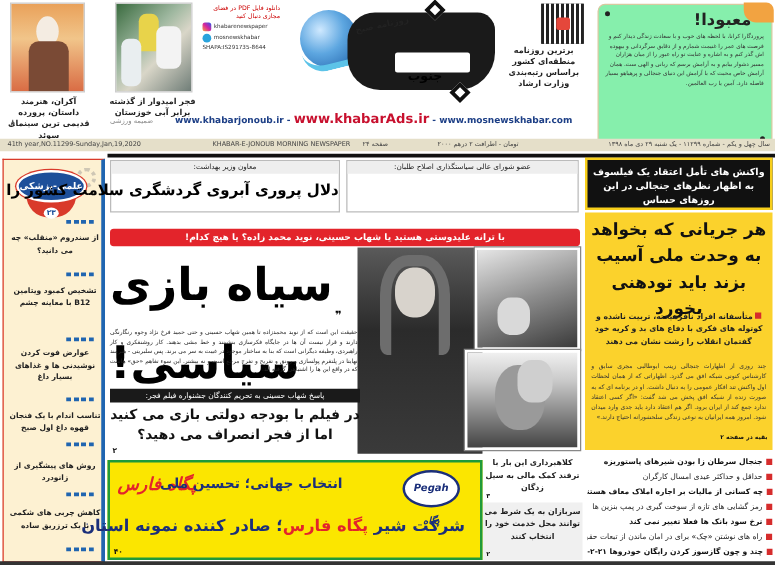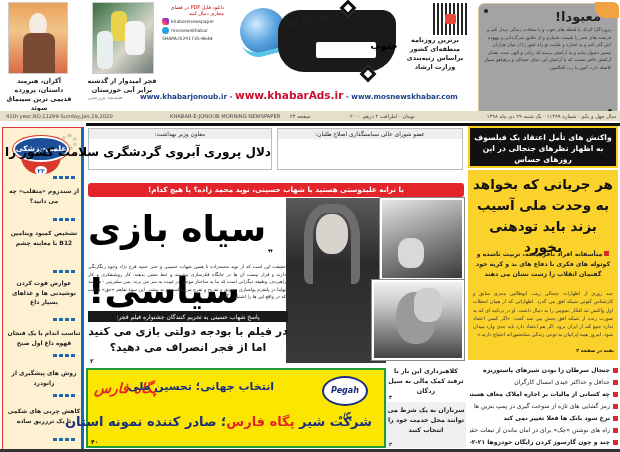--- a/index.html
+++ b/index.html
@@ -24,28 +24,28 @@
 .social .ig{width:7px;height:7px;border-radius:2px;background:linear-gradient(45deg,#f9a23c,#d6249f,#285aeb);}
 .social .tg{width:7px;height:7px;border-radius:50%;background:#2aa3dc;}
 .social .red{color:#c00;font-size:5px;}
 
 .logo{left:222px;top:2px;width:176px;height:84px;}
 .globe{position:absolute;left:18px;top:6px;width:46px;height:46px;border-radius:50%;background:radial-gradient(circle at 35% 35%,#cfe9ff 0%,#5da6e0 45%,#1c5fa8 100%);}
 .swoosh{position:absolute;left:20px;top:30px;width:92px;height:18px;border-radius:0 0 40px 40px;border-bottom:5px solid #5cc3e8;transform:rotate(-14deg);}
 .logo-sub{position:absolute;left:62px;top:14px;font-size:7px;font-weight:bold;color:#222;transform:rotate(-12deg);}
 .logo-main{position:absolute;left:56px;top:8px;width:118px;height:62px;background:#1a1a1a;border-radius:22px 14px 30px 26px;}
 .logo-bar{position:absolute;left:94px;top:40px;width:60px;height:16px;background:#fff;border-radius:2px;}
-.logo-jonoub{position:absolute;left:94px;top:36px;width:48px;height:16px;font-size:10px;font-weight:bold;color:#000;text-align:center;line-height:16px;margin-left:44px;}
+.logo-jonoub{position:absolute;left:94px;top:52px;width:48px;height:16px;font-size:10px;font-weight:bold;color:#000;text-align:center;line-height:16px;}
 .diamond{position:absolute;width:12px;height:12px;border:3px solid #111;background:#fff;transform:rotate(45deg);}
 
 .qr{left:433px;top:3px;width:34px;height:32px;background:repeating-linear-gradient(90deg,#222 0 2px,#fff 2px 4px),#222;}
 .qr-inner{position:absolute;left:12px;top:11px;width:11px;height:10px;background:#e5473b;border-radius:2px;}
 .rank{left:402px;top:36px;width:66px;font-size:6.5px;font-weight:bold;line-height:9px;color:#222;}
 
-.editorial{left:478px;top:3px;width:140px;height:116px;background:#a3a3a3;border:1px solid #d8c9a0;border-radius:6px;}
+.editorial{left:478px;top:3px;width:140px;height:116px;background:#86efac;border:1px solid #d8c9a0;border-radius:6px;}
 .editorial-tab{position:absolute;right:-2px;top:-2px;width:24px;height:16px;background:#f2a341;border-radius:0 6px 0 10px;}
 .editorial-title{position:absolute;right:16px;top:5px;font-size:13px;font-weight:bold;color:#222;}
 .editorial-body{position:absolute;right:6px;top:22px;width:128px;font-size:4.6px;line-height:7.5px;color:#333;}
 .edit-dot{position:absolute;width:4px;height:4px;background:#222;border-radius:50%;}
 
 .urlbar{left:140px;top:89px;width:330px;font-size:7.2px;font-weight:bold;color:#1d3f86;white-space:nowrap;}
 .urlbar .big{color:#c8102e;font-size:10.5px;}
 .sport-supp{left:88px;top:94px;font-size:5.5px;color:#888;}
 .page8{left:8px;top:94px;font-size:8px;color:#555;}
 

